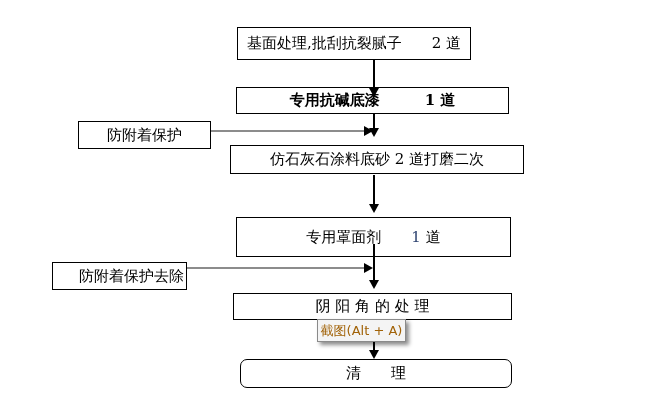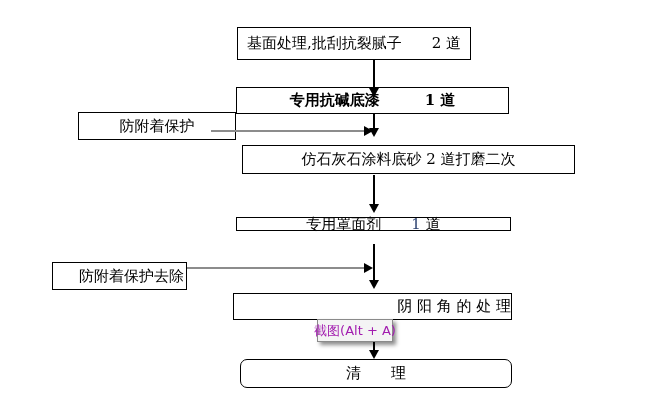--- a/index.html
+++ b/index.html
@@ -19,25 +19,25 @@
     align-items: center;
     justify-content: center;
     font-size: 15px;
     color: #000000;
     white-space: pre;
     box-sizing: border-box;
     line-height: 1;
   }
   #step1 { left: 237px; top: 27px;  width: 234px; height: 33px; }
   #step2 { left: 236px; top: 87px;  width: 273px; height: 27px; font-weight: bold; }
-  #step3 { left: 230px; top: 145px; width: 333px; height: 29px; margin-left: 12px; }
-  #step4 { left: 236px; top: 217px; width: 275px; height: 14px; }
-  #step5 { left: 233px; top: 293px; width: 279px; height: 27px; justify-content: flex-end; }
+  #step3 { left: 230px; top: 145px; width: 294px; height: 29px; }
+  #step4 { left: 236px; top: 217px; width: 275px; height: 40px; }
+  #step5 { left: 233px; top: 293px; width: 279px; height: 27px; }
   #step6 { left: 240px; top: 359px; width: 272px; height: 29px; border-radius: 7px; }
-  #side1 { left: 78px;  top: 112px; width: 158px; height: 28px; }
+  #side1 { left: 78px;  top: 121px; width: 133px; height: 28px; }
   #side2 { left: 52px;  top: 262px; width: 135px; height: 28px; padding-left: 24px; }
 
   .num-highlight { color: #2e4370; }
 
   .connector { position: absolute; z-index: 3; }
   .vline { width: 2px; background: #000000; left: 373px; }
   #v1 { top: 60px;  height: 28px; }
   #v2 { top: 114px; height: 14px; }
   #v3 { top: 175px; height: 29px; }
   #v4 { top: 244px; height: 36px; }
@@ -64,30 +64,30 @@
     border-top: 5px solid transparent;
     border-bottom: 5px solid transparent;
     border-left: 9px solid #000000;
   }
   #hh1 { top: 126px; }
   #hh2 { top: 263px; }
 
   .tooltip {
     position: absolute;
     left: 317px; top: 319px;
-    width: 76px; height: 23px;
+    width: 89px; height: 23px;
     background: #f4f4f4;
     border: 1px solid #8a8a8a;
     box-shadow: 3px 3px 4px rgba(0,0,0,0.45);
     display: flex;
     align-items: center;
     justify-content: center;
     font-family: "DejaVu Sans", sans-serif;
     font-size: 13px;
-    color: #a21caf;
+    color: #a16207;
     z-index: 5;
     box-sizing: border-box;
     white-space: pre;
   }
 </style>
 </head>
 <body>
 
 <div class="canvas">
 

